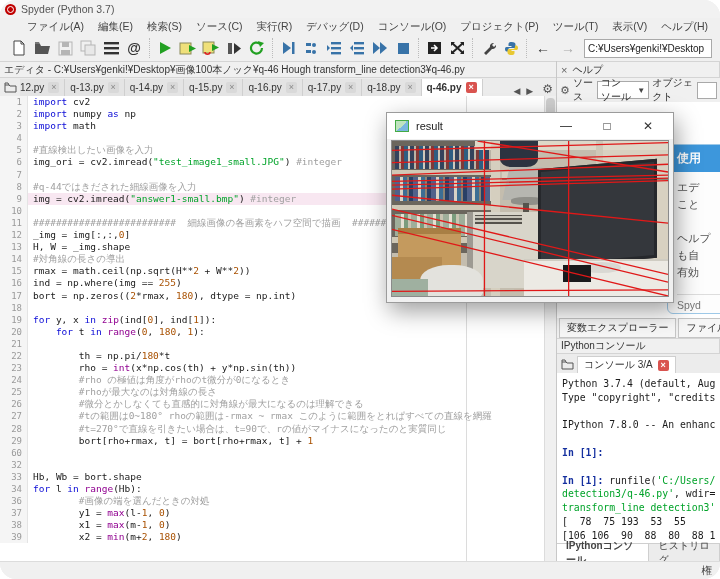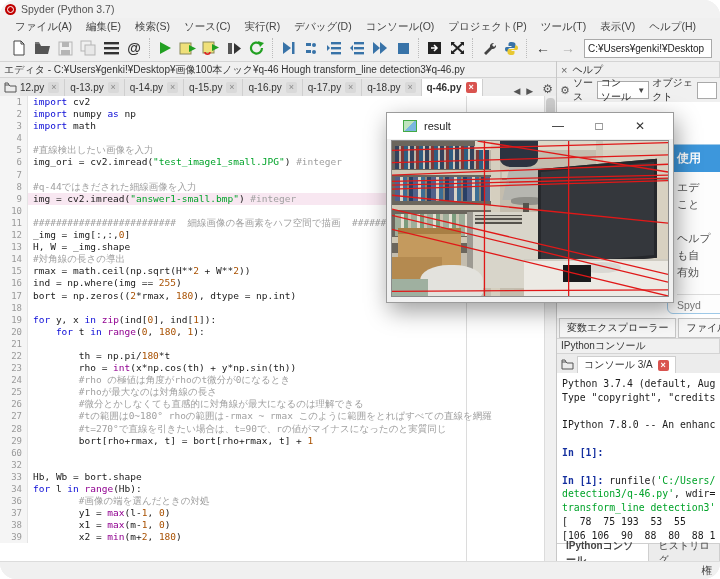--- a/index.html
+++ b/index.html
@@ -5,21 +5,21 @@
   html,body{margin:0;padding:0;}
   #app{position:relative;width:720px;height:579px;background:#f0f0f0;overflow:hidden;
        font-family:"Liberation Sans","DejaVu Sans",sans-serif;color:#333;font-size:11px;border-radius:16px;}
   .abs{position:absolute;}
   
   #titlebar{left:0;top:0;width:720px;height:18px;background:#f2f2f2;display:flex;align-items:center;padding-left:5px;box-sizing:border-box;}
   #titlebar .ticon{width:11px;height:11px;border-radius:50%;background:#c00000;margin-right:5px;position:relative;flex:0 0 auto;}
   #titlebar .ticon::after{content:"";position:absolute;inset:2px;border-radius:50%;border:1px solid #fff;}
   #titlebar .ttext{color:#555;font-size:10.5px;}
   
-  #menubar{left:0;top:18px;width:720px;height:17px;display:flex;align-items:center;gap:0;padding-left:8px;box-sizing:border-box;background:#f0f0f0;}
+  #menubar{left:0;top:18px;width:720px;height:17px;display:flex;align-items:center;gap:0;padding-left:20px;box-sizing:border-box;background:#f0f0f0;}
   .menu-item{padding:1px 7px;font-size:10.5px;color:#444;cursor:default;}
   
   #toolbar{left:0;top:35px;width:720px;height:26px;background:#f0f0f0;display:flex;align-items:center;padding-left:4px;box-sizing:border-box;}
   .tgroup{display:flex;align-items:center;gap:3px;padding:0 5px;border-left:1px dotted #bbb;}
   .tgroup:first-child{border-left:none;}
   .tbtn{width:20px;height:20px;display:flex;align-items:center;justify-content:center;}
   .tbtn svg{display:block;}
   #pathbox{flex:1;height:17px;margin:0 3px 0 2px;background:#fff;border:1px solid #a9a9a9;font-size:10px;display:flex;align-items:center;padding:0 3px;white-space:nowrap;overflow:hidden;color:#222;}
   .navarr{font-size:14px;font-weight:bold;padding:0 4px;color:#333;}
   .navarr.dim{color:#aaa;}
@@ -73,21 +73,21 @@
   .ctab{display:flex;align-items:center;gap:5px;background:#fff;border:1px solid #cfcfcf;border-bottom:none;height:16px;padding:0 6px;font-size:10px;}
   #conbody{left:557px;top:373px;width:163px;height:170px;background:#fff;overflow:hidden;font-family:"DejaVu Sans Mono","Liberation Mono",monospace;font-size:9.8px;line-height:13.8px;padding:4px 0 0 5px;box-sizing:border-box;}
   .conrow{white-space:pre;}
   #btabs{left:557px;top:543px;width:163px;height:18px;background:#ececec;display:flex;align-items:stretch;border-top:1px solid #cfcfcf;}
   .btab{padding:2px 9px;font-size:10px;display:flex;align-items:center;border-right:1px solid #cfcfcf;color:#444;}
   .btab.active{background:#fff;font-weight:bold;}
   
   #statusbar{left:0;top:561px;width:720px;height:18px;background:#f0f0f0;border-top:1px solid #dcdcdc;display:flex;align-items:center;justify-content:flex-end;padding-right:8px;box-sizing:border-box;font-size:10.5px;color:#444;}
   
   #resultwin{left:386px;top:112px;width:286px;height:189px;background:#f0f0f0;border:1px solid #9b9b9b;box-shadow:3px 8px 22px rgba(0,0,0,.38);z-index:50;}
-  #rtitle{height:26px;background:#fff;display:flex;align-items:center;padding:0 16px;gap:7px;}
+  #rtitle{height:26px;background:#fff;display:flex;align-items:center;padding:0 8px;gap:7px;}
   #rtitle .rname{font-size:11px;color:#222;flex:1;}
   #rtitle .wbtn{width:34px;text-align:center;font-size:12px;color:#333;}
   .rimicon{width:12px;height:10px;border:1px solid #4a4;background:linear-gradient(135deg,#bfe3bf 50%,#7ab7e0 50%);}
   #rimg{position:absolute;left:4px;top:27px;width:276px;height:155px;border:1px solid #8a8a8a;overflow:hidden;background:#c4bdae;}
   #rlines{position:absolute;inset:0;width:100%;height:100%;}
   #rlines line{stroke:#e01818;stroke-width:1.3;}
   
   .ph{position:absolute;}
   .ph-wall{right:0;top:0;width:24%;height:100%;background:#d8d1c1;border-left:2px solid #bdb5a4;}
   .ph-shelf{left:0;top:0;width:38%;height:72%;background:#6b665d;}

